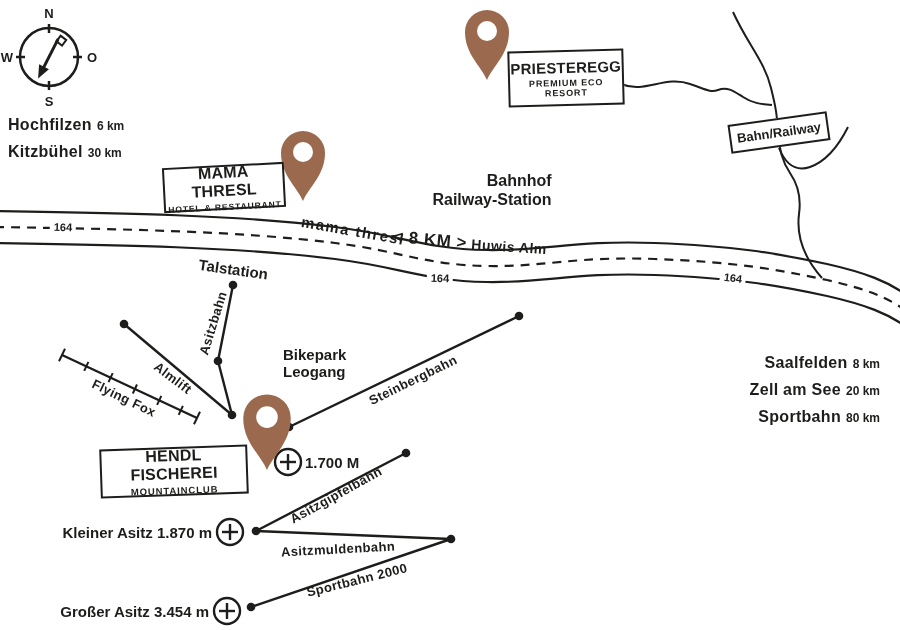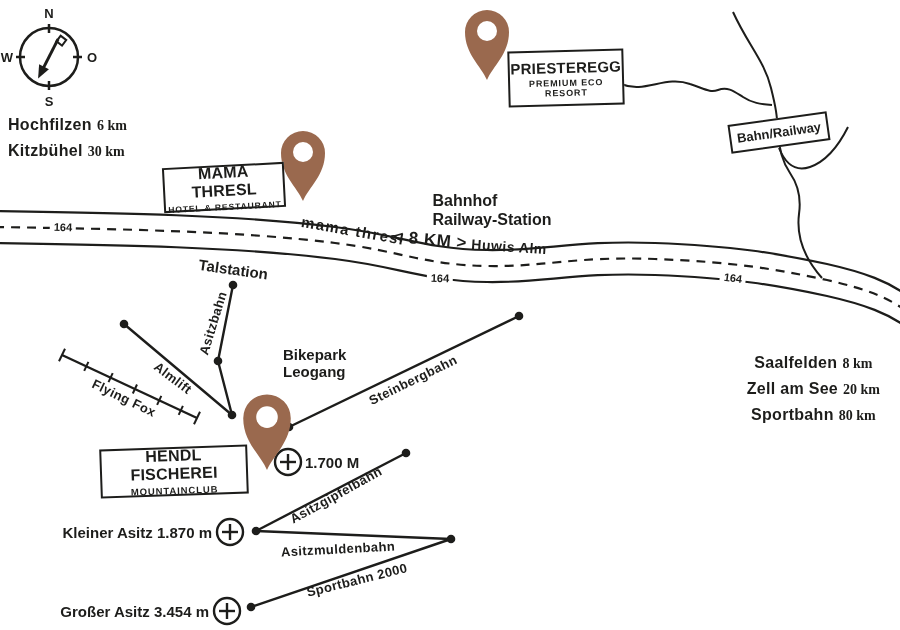--- a/index.html
+++ b/index.html
@@ -4,22 +4,22 @@
 <style>
   html,body{margin:0;padding:0;background:#fff;}
   #map{position:relative;width:900px;height:630px;background:#fff;overflow:hidden;
        font-family:"Liberation Sans",sans-serif;color:#1d1d1b;}
   #strokes{position:absolute;left:0;top:0;z-index:1;}
   .lbl{position:absolute;white-space:nowrap;color:#1d1d1b;z-index:2;
        font-family:"Liberation Sans",sans-serif;}
   .ctr{transform:translate(-50%,-50%);}
   .city-row{line-height:25px;}
   .city{font-size:16px;font-weight:700;letter-spacing:0.3px;}
-  .dist{font-size:14px;font-weight:600;margin-left:5px;font-family:Liberation Serif, serif;}
-  .rightlist{text-align:center;}
+  .dist{font-size:12px;font-weight:600;margin-left:5px;}
+  .rightlist{text-align:right;}
   .roadnum{font-size:11px;font-weight:700;background:#fff;padding:0 4px;z-index:2;}
   .liftname{font-size:13px;font-weight:600;letter-spacing:0.4px;}
   .boldlbl{font-size:15px;font-weight:700;}
   .poi-box{position:absolute;z-index:3;background:#fff;border:2.5px solid #1d1d1b;
            text-align:center;display:flex;flex-direction:column;justify-content:center;}
   .poi-title{font-weight:800;font-size:16px;letter-spacing:0.2px;}
   .poi-sub{font-weight:700;font-size:8.5px;letter-spacing:0.9px;margin-top:2px;}
   .sign{position:absolute;z-index:3;background:#fff;border:2px solid #1d1d1b;
         display:flex;align-items:center;justify-content:center;
         font-size:13px;font-weight:600;}
@@ -149,21 +149,21 @@
   </div>
 
   <div class="lbl roadnum ctr" style="left:63px;top:227px;transform:translate(-50%,-50%) rotate(2deg);">164</div>
   <div class="lbl roadnum ctr" style="left:440px;top:278px;transform:translate(-50%,-50%) rotate(2deg);">164</div>
   <div class="lbl roadnum ctr" style="left:733px;top:278px;transform:translate(-50%,-50%) rotate(7deg);">164</div>
 
   <div class="lbl" style="left:303px;top:213px;transform:rotate(10deg);transform-origin:left top;font-size:15px;font-weight:600;letter-spacing:1.5px;">mama thresl</div>
   <div class="lbl" style="left:394px;top:227px;transform:rotate(5deg);transform-origin:left top;font-size:17px;font-weight:800;letter-spacing:0.5px;">&lt; 8 KM &gt;</div>
   <div class="lbl" style="left:472px;top:236px;transform:rotate(4deg);transform-origin:left top;font-size:14px;font-weight:700;letter-spacing:0.5px;">Huwis Alm</div>
 
-  <div class="lbl" style="left:492px;top:191px;transform:translateX(-50%);text-align:left;font-size:16px;font-weight:800;line-height:19px;">
+  <div class="lbl" style="left:492px;top:171px;transform:translateX(-50%);text-align:right;font-size:16px;font-weight:800;line-height:19px;">
     <div>Bahnhof</div>
     <div>Railway-Station</div>
   </div>
 
   <div class="sign" style="left:729px;top:118px;width:96px;height:25px;transform:rotate(-8deg);">Bahn/Railway</div>
 
   <div class="poi-box" style="left:163px;top:165px;width:118px;height:41px;transform:rotate(-3deg);">
     <div class="poi-title">MAMA THRESL</div>
     <div class="poi-sub">HOTEL &amp; RESTAURANT</div>
   </div>

